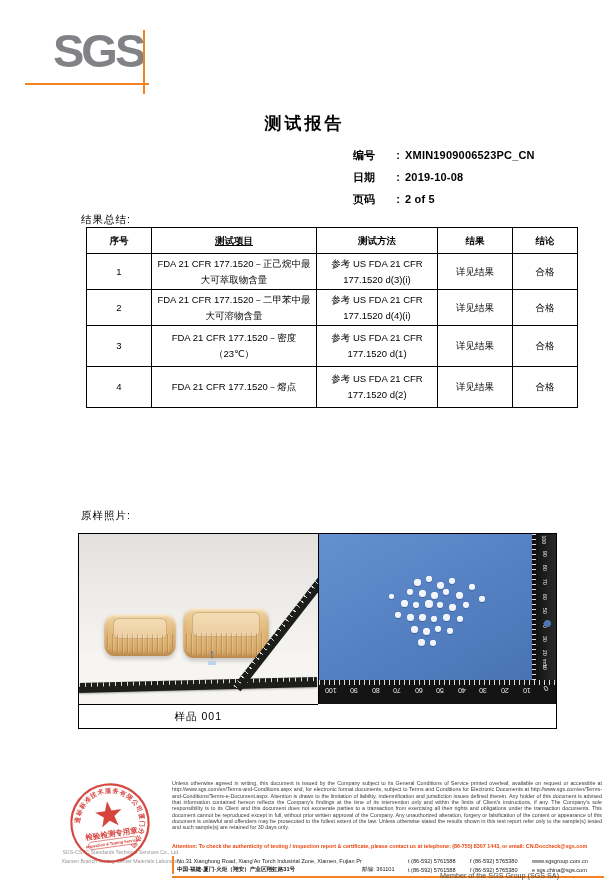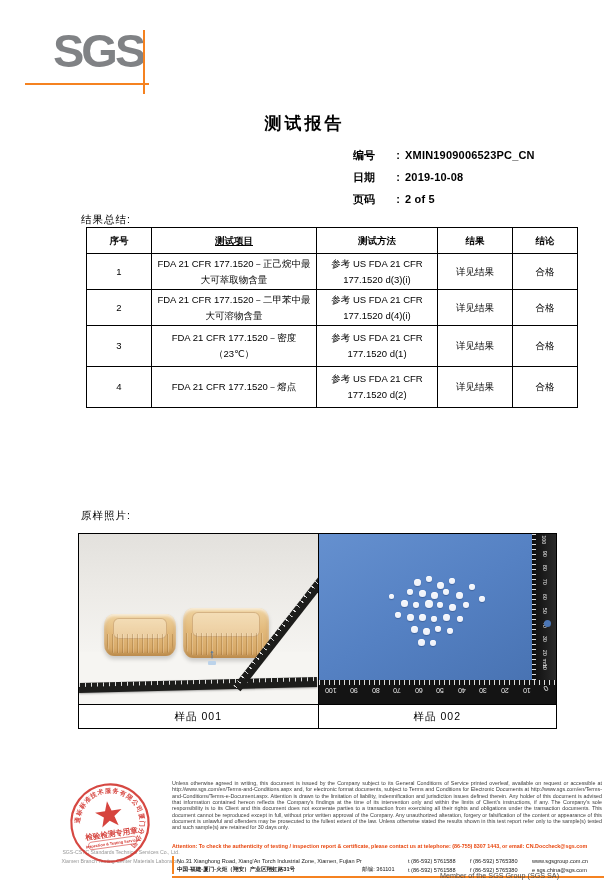--- a/index.html
+++ b/index.html
@@ -265,21 +265,20 @@
             <span>40</span>
             <span>30</span>
             <span>20</span>
             <span>10</span>
           </div>
       </div>
       <div class="ruler-zero">0</div>
     </div>
 
     <div class="caption-cell">样品 001</div>
-    <div class="caption-cell right">样品 002</div>
   </div>
 
   <div class="company-lines">
     <div>SGS-CSTC Standards Technical Services Co., Ltd.</div>
     <div>Xiamen Branch Testing Center Materials Laboratory</div>
   </div>
 
   <svg class="stamp" viewBox="0 0 100 100">
     <circle cx="50" cy="50" r="46" fill="none" stroke="#d2342e" stroke-width="2.6" opacity="0.9"></circle>
     <path id="ringpath" d="M 50,50 m -36,0 a 36,36 0 1,1 72,0 a 36,36 0 1,1 -72,0" fill="none"></path>

